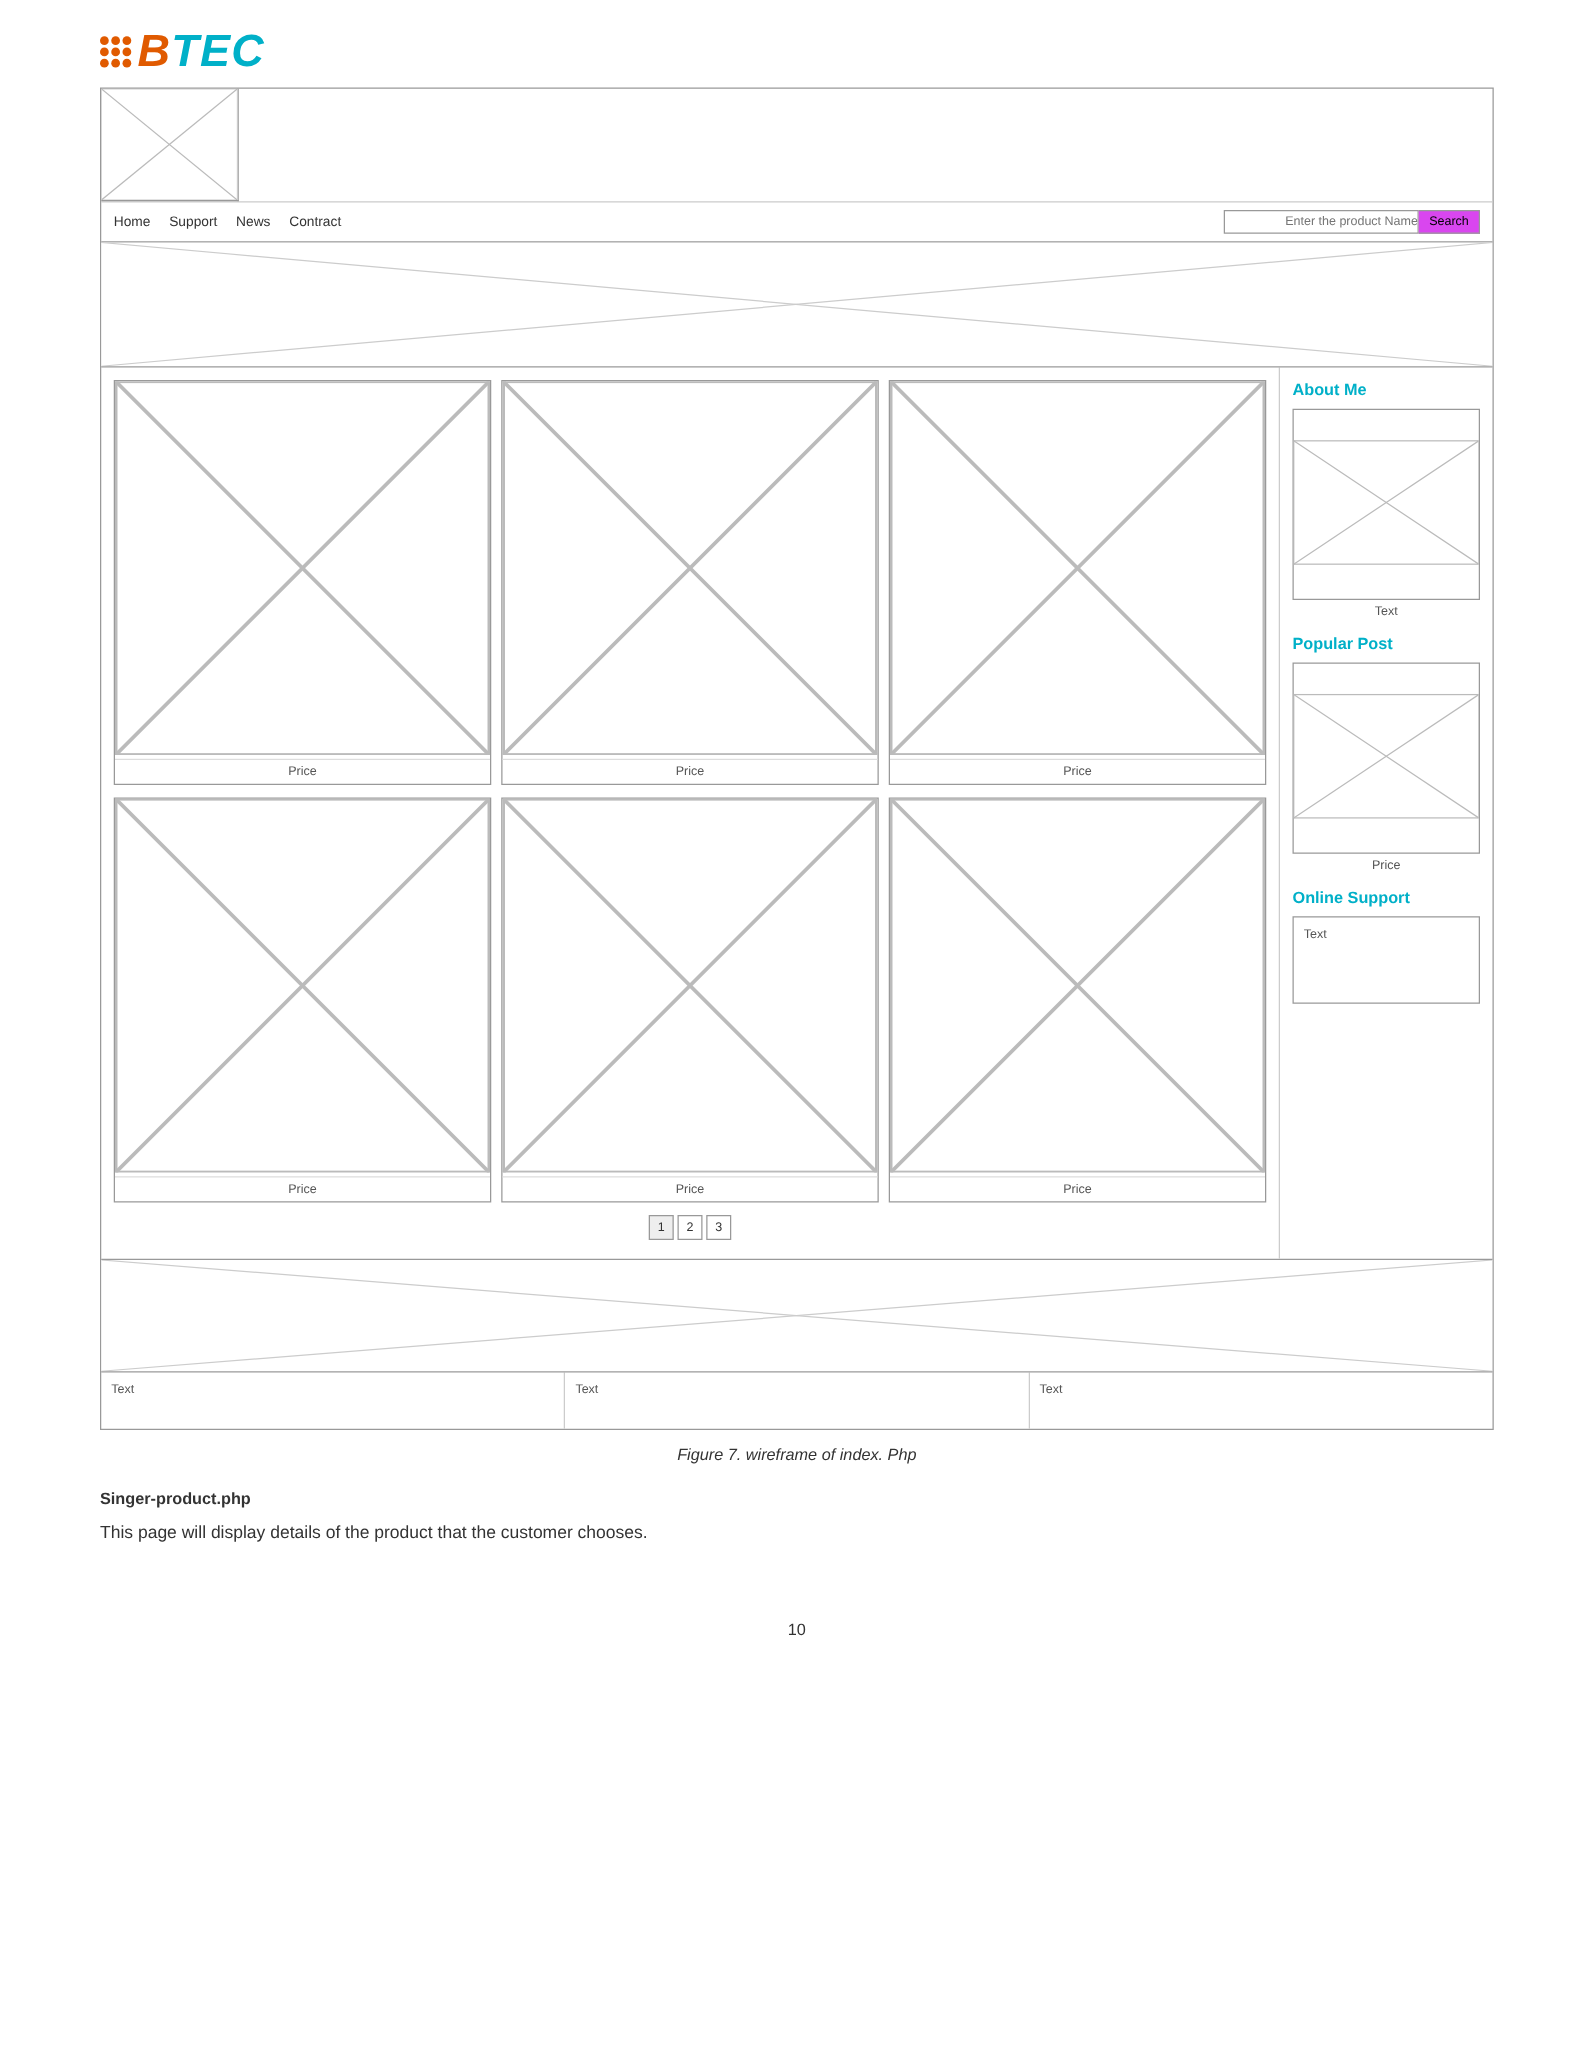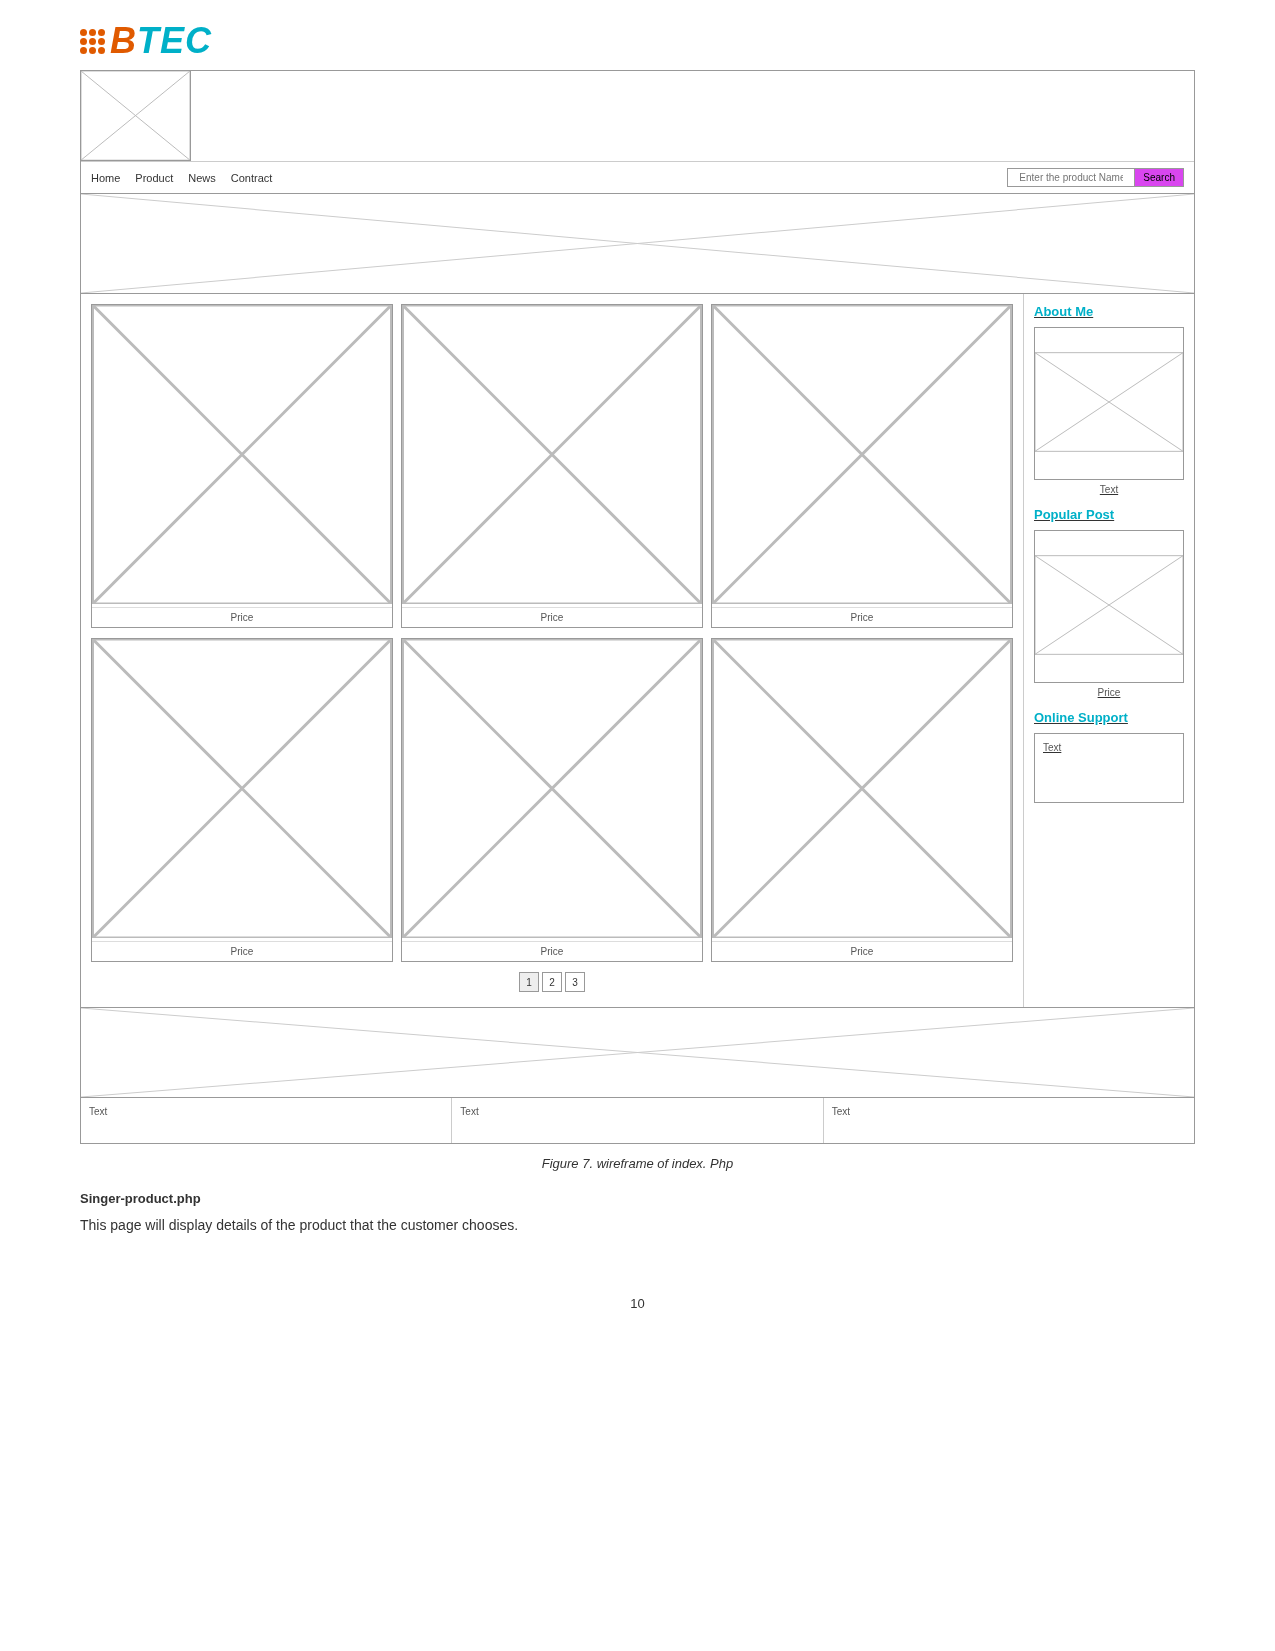--- a/index.html
+++ b/index.html
@@ -111,24 +111,25 @@
       color: #333;
       cursor: pointer;
     }
     .nav-bar .search-area {
       display: flex;
       align-items: center;
       gap: 0;
     }
     .nav-bar .search-input {
       border: 1px solid #999;
-      padding: 3px 11px;
+      padding: 3px 0;
       font-size: 10px;
       color: #999;
-      width: 128px;
+      width: 156px;
+      text-align: right;
     }
     .nav-bar .search-btn {
       border: 1px solid #999;
       border-left: none;
       padding: 3px 8px;
       font-size: 10px;
       background: #d946ef;
       cursor: pointer;
     }
 
@@ -214,21 +215,20 @@
       font-size: 10px;
       cursor: pointer;
     }
     .page-btn.active {
       background: #eee;
     }
 
     
     .sidebar-section {
       margin-bottom: 12px;
-      text-decoration: underline;
     }
 
     .sidebar-img {
       width: 100%;
       aspect-ratio: 1;
       position: relative;
       border: 1px solid #999;
       margin-bottom: 4px;
     }
     .sidebar-img svg {
@@ -343,21 +343,21 @@
           <line x1="0" y1="0" x2="110" y2="90" stroke="#bbb" stroke-width="1"></line>
           <line x1="110" y1="0" x2="0" y2="90" stroke="#bbb" stroke-width="1"></line>
         </svg>
       </div>
 
     </div>
 
     <div class="nav-bar">
       <div class="nav-links">
         <span class="nav-link">Home</span>
-        <span class="nav-link">Product</span>
+        <span class="nav-link">Support</span>
         <span class="nav-link">News</span>
         <span class="nav-link">Contract</span>
       </div>
       <div class="search-area">
         <input class="search-input" type="text" placeholder="Enter the product Name" style="">
         <button class="search-btn">Search</button>
       </div>
     </div>
   </div>
 

